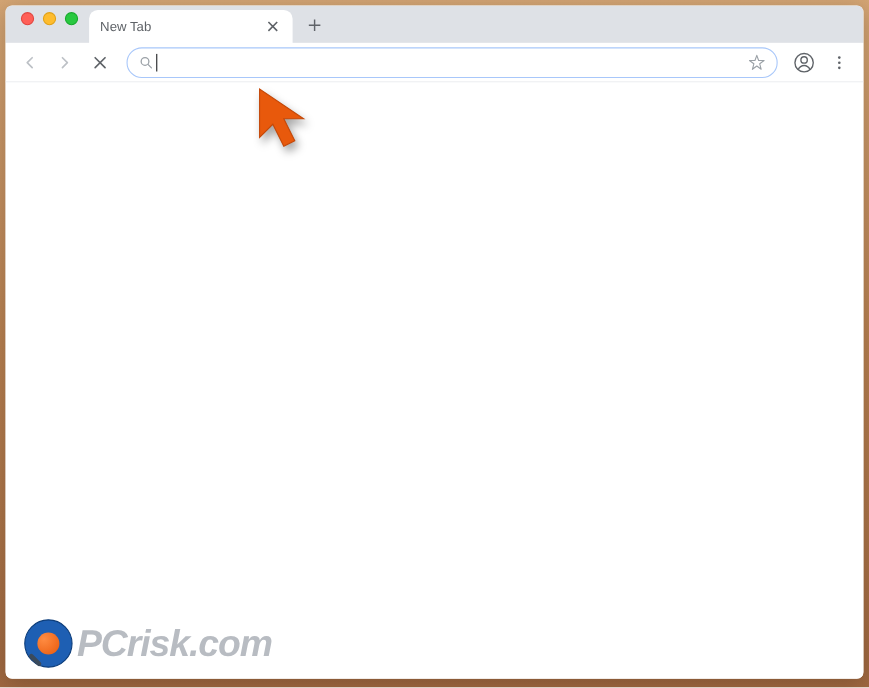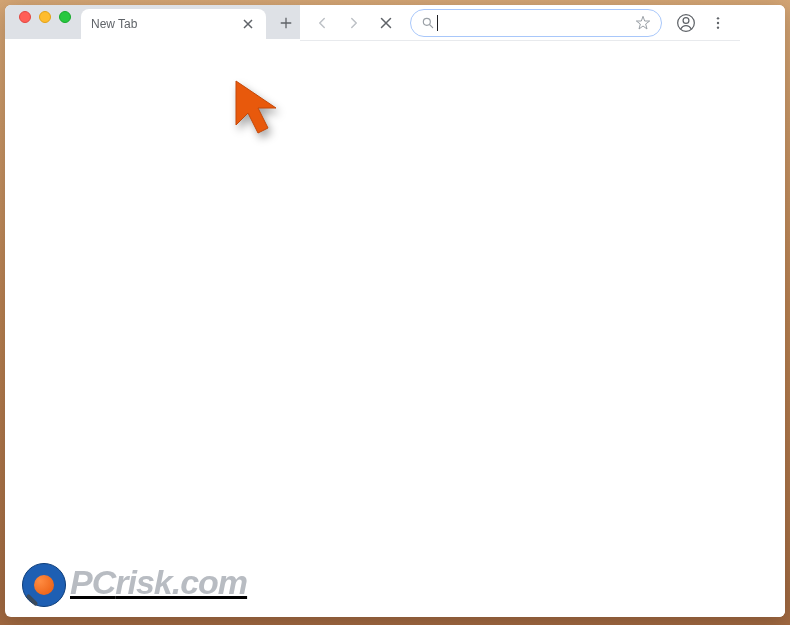--- a/index.html
+++ b/index.html
@@ -16,21 +16,21 @@
       position: absolute;
       top: 5px;
       left: 5px;
       width: 780px;
       height: 612px;
       background: #fff;
       border-radius: 6px;
       box-shadow: 0 4px 20px rgba(0,0,0,0.2);
       overflow: hidden;
       display: flex;
-      flex-direction: row;
+      flex-direction: column;
     }
     
     .tab-bar {
       height: 34px;
       background: #dee1e6;
       display: flex;
       align-items: flex-end;
       padding-left: 8px;
     }
     
@@ -144,22 +144,22 @@
       left: 230px;
       pointer-events: none;
       filter: drop-shadow(3px 5px 4px rgba(0,0,0,0.35));
     }
     
     .watermark {
       position: absolute;
       bottom: 18px;
       left: 22px;
       display: flex;
+      align-items: center;
       gap: 4px;
-      text-decoration: underline;
     }
     .wm-badge {
       width: 44px; height: 44px;
       border-radius: 50%;
       background: #1e5fb3;
       border: 1px solid #0d3d7a;
       position: relative;
       display: flex; align-items: center; justify-content: center;
     }
     .wm-badge-inner {

